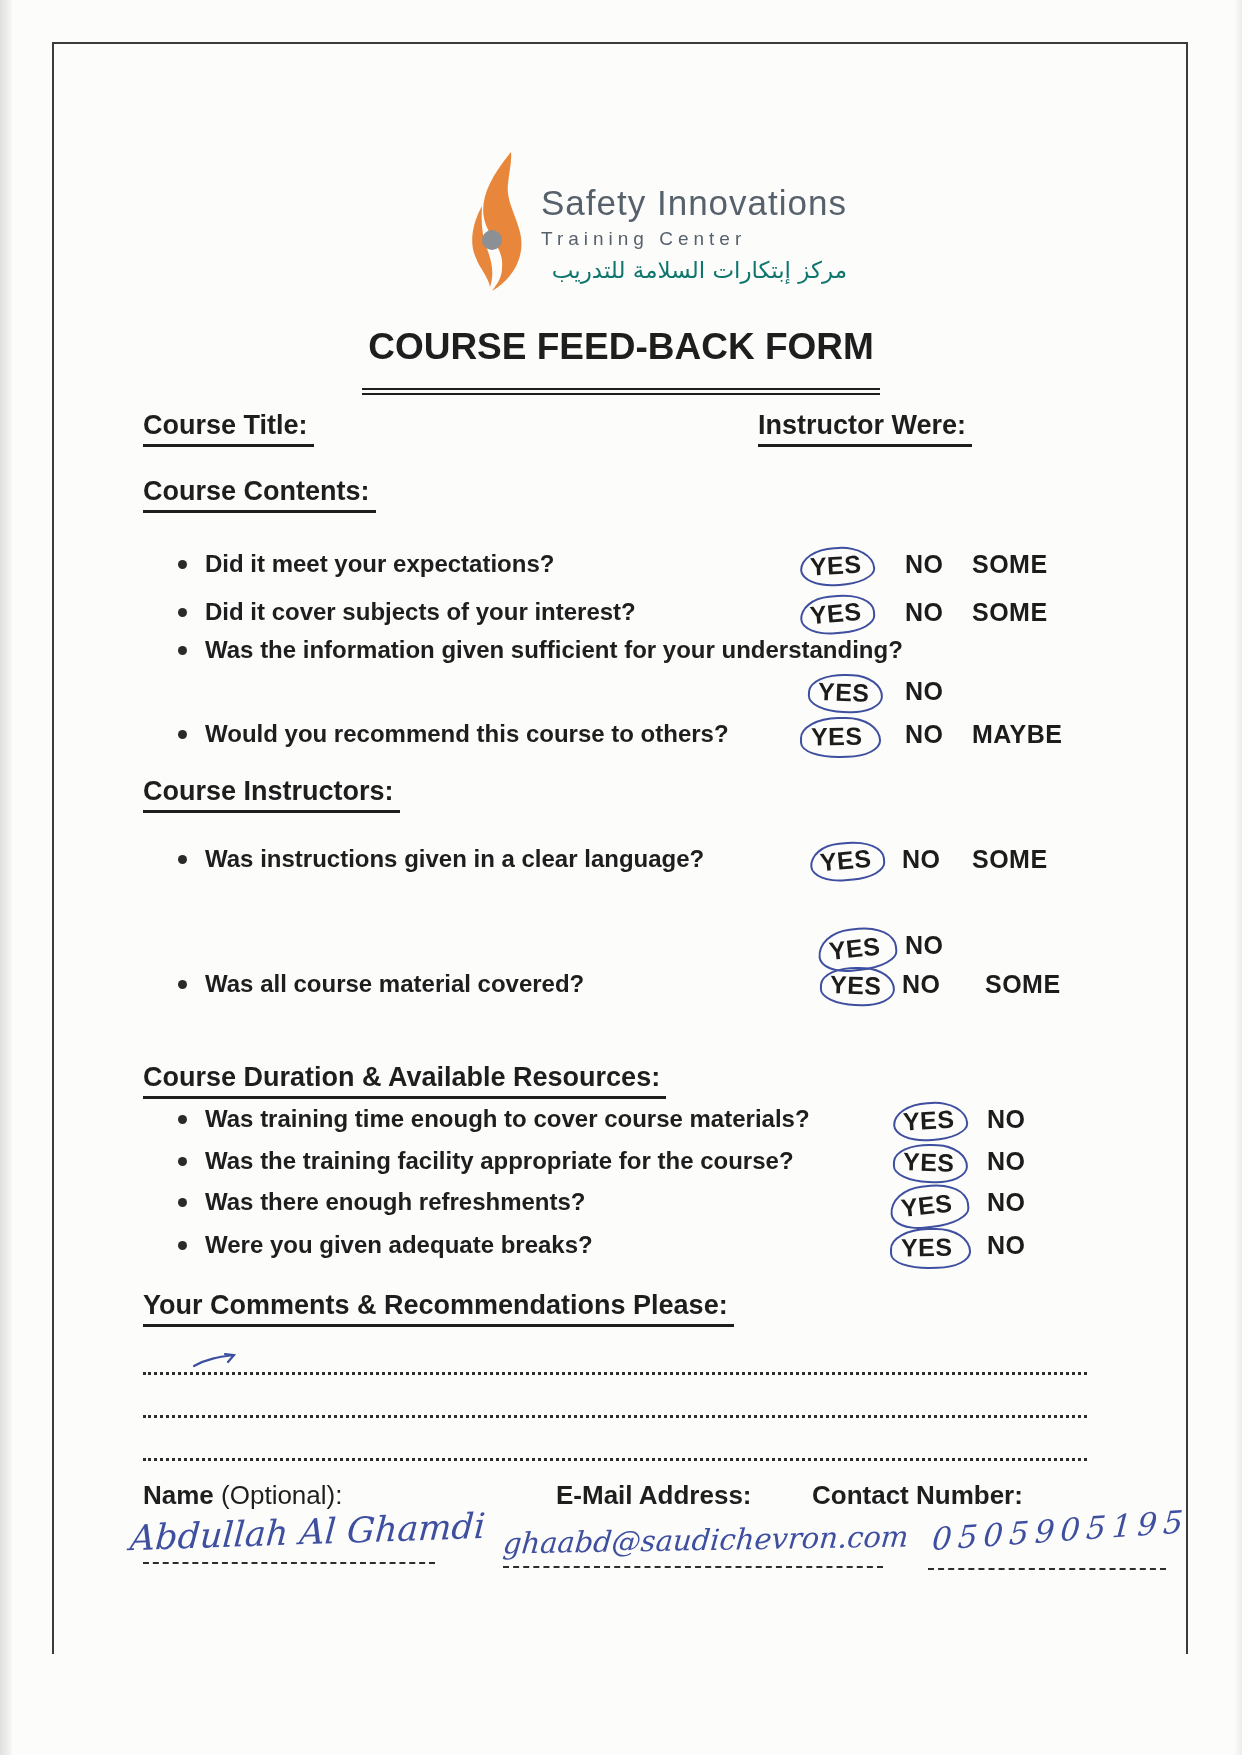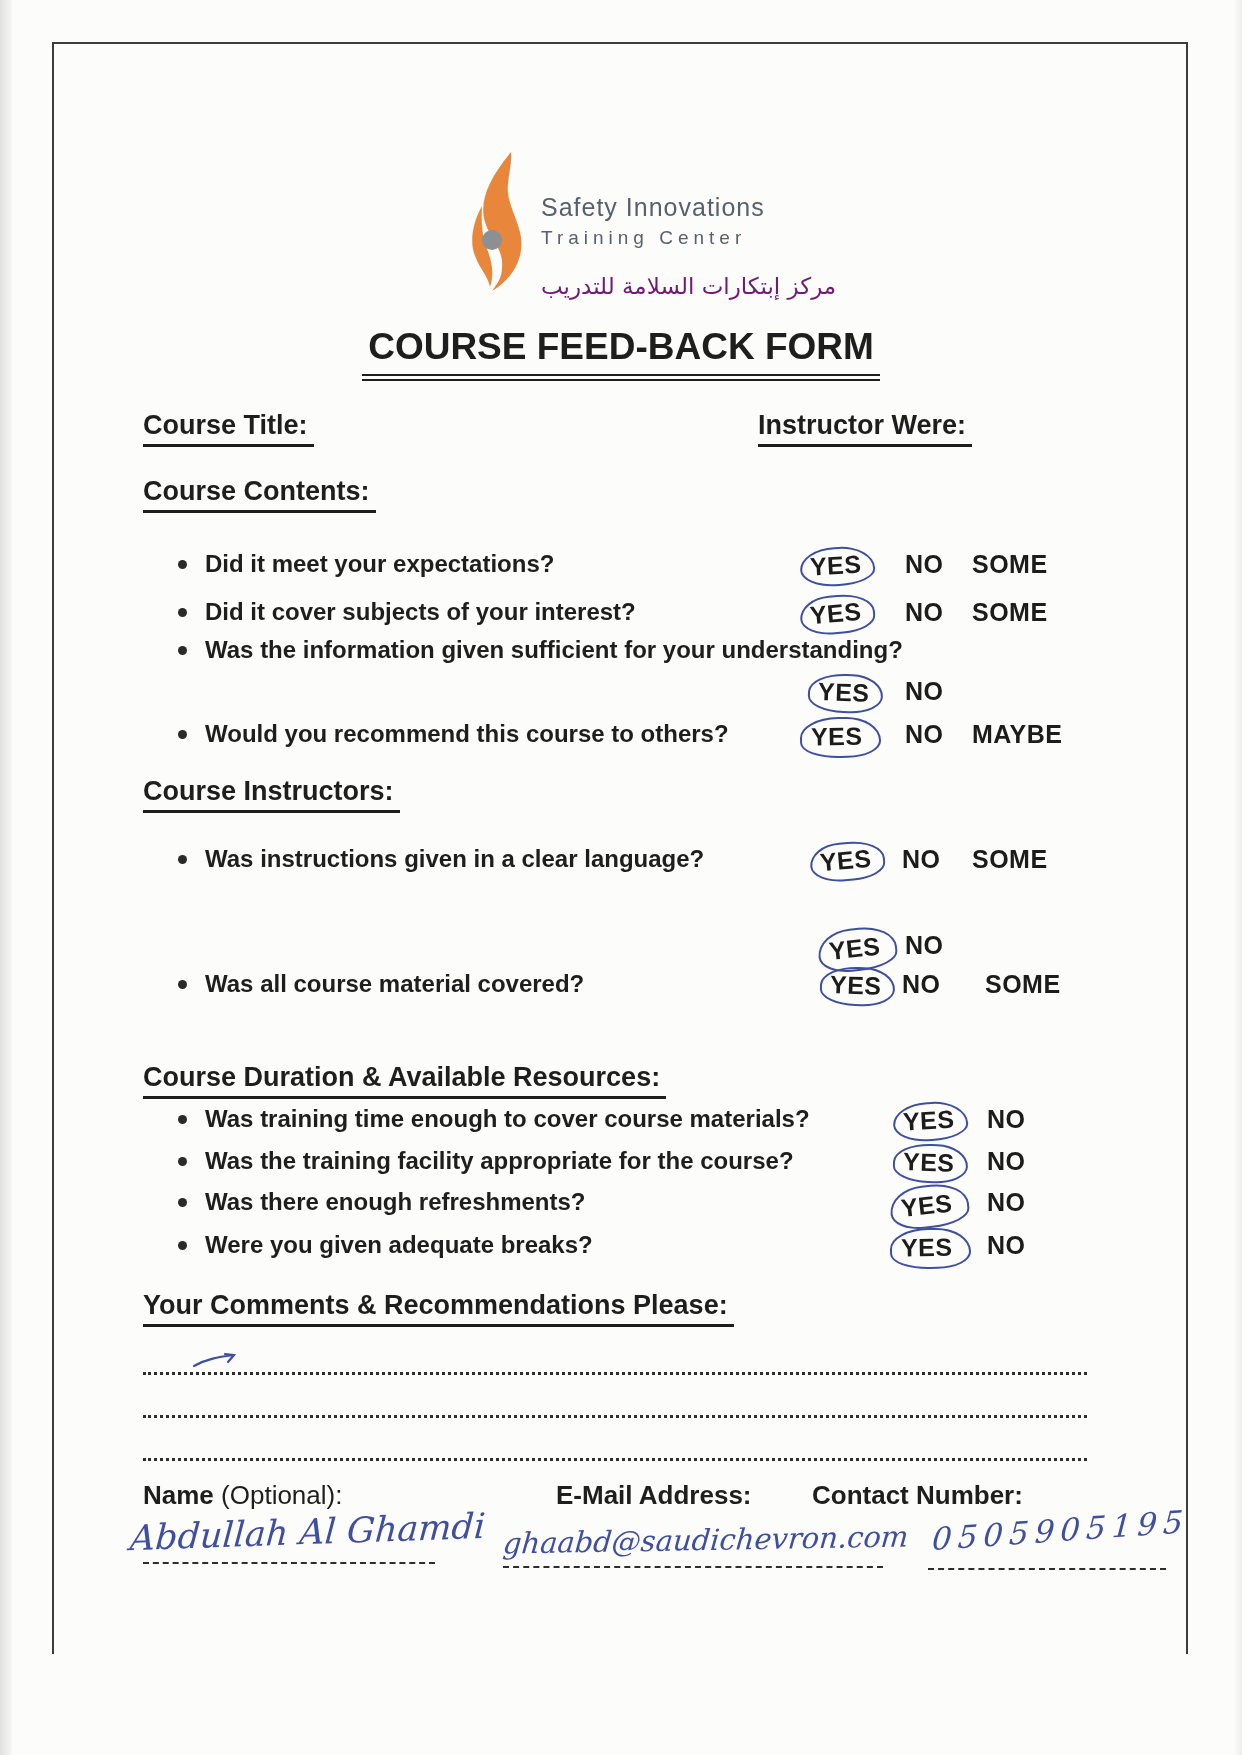--- a/index.html
+++ b/index.html
@@ -17,28 +17,28 @@
   .edge-l{position:absolute;left:0;top:0;width:12px;height:100%;
     background:linear-gradient(90deg,#e0e0e0,#f7f7f6);}
   .edge-r{position:absolute;right:0;top:0;width:8px;height:100%;
     background:linear-gradient(270deg,#ededec,#fcfcfb);}
   .border-box{position:absolute;left:52px;top:42px;width:1136px;height:1612px;
     border:2px solid #3c3c3c;border-bottom:none;}
 
   
   .logo-flame{position:absolute;left:468px;top:150px;}
   .brand{position:absolute;left:541px;top:183px;color:#57616c;}
-  .brand-l1{font-size:25px;letter-spacing:1px;margin-top:10px;}
+  .brand-l1{font-size:35px;letter-spacing:1px;}
   .brand-l2{font-size:19px;letter-spacing:5px;margin-top:5px;}
-  .brand-ar{font-size:23px;margin-top:24px;color:#701a75;font-family:"DejaVu Sans",sans-serif;}
+  .brand-ar{font-size:23px;margin-top:7px;color:#0f766e;font-family:"DejaVu Sans",sans-serif;}
 
   
   .title-wrap{position:absolute;left:0;top:326px;width:100%;text-align:center;}
   .title{display:inline-block;font-size:37px;font-weight:700;color:#1e1e1e;
-    padding:0 6px 6px;border-bottom:7px double #1e1e1e;}
+    padding:0 6px 20px;border-bottom:7px double #1e1e1e;}
 
   .field-label,.sec-head{position:absolute;display:inline-block;font-weight:700;
     font-size:27px;color:#1e1e1e;border-bottom:3px solid #1e1e1e;padding:0 6px 3px 0;}
 
   
   .qrow{position:absolute;left:0;width:1086px;height:36px;}
   .bullet{position:absolute;left:178px;top:10px;width:9px;height:9px;border-radius:50%;background:#2a2a2a;}
   .qtext{position:absolute;left:205px;top:0;font-size:24px;font-weight:700;color:#1e1e1e;white-space:nowrap;}
   .opt{position:absolute;top:0;font-size:25px;font-weight:600;color:#1c1c1c;letter-spacing:.5px;white-space:nowrap;}
   .circ{display:inline-block;padding:2px 11px 4px 8px;margin-top:-3px;

